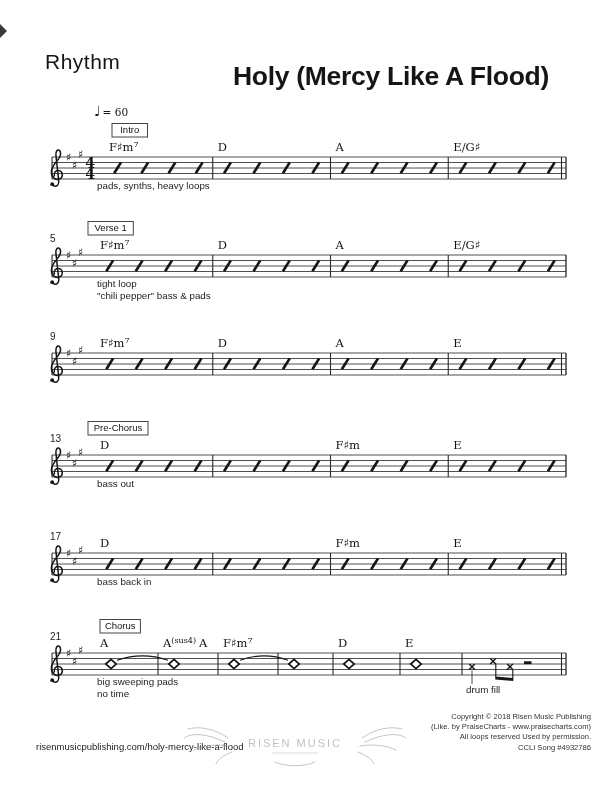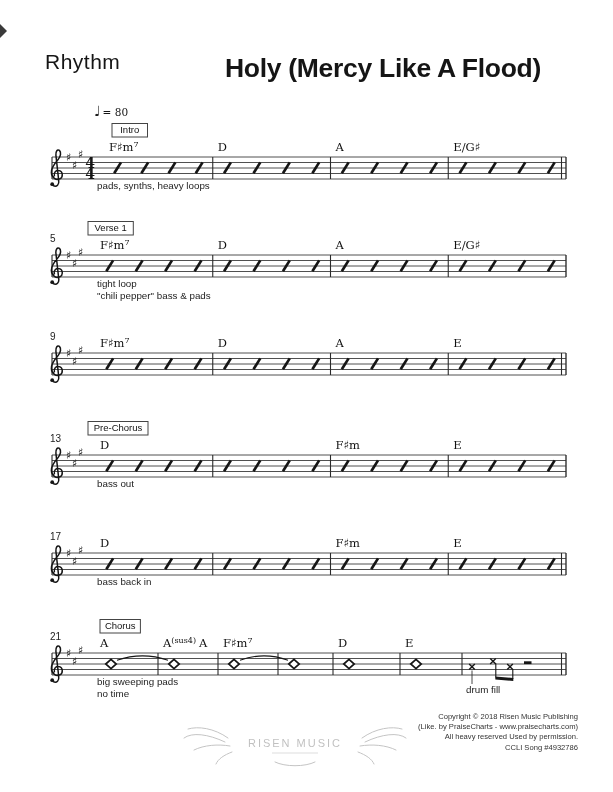--- a/index.html
+++ b/index.html
@@ -1,21 +1,21 @@
 <!DOCTYPE html>
 <html><head>
 <meta charset="utf-8">
 <style>
   html,body{margin:0;padding:0;background:#e8e8e8;}
   .page{position:relative;width:613px;height:792px;background:#ffffff;overflow:hidden;
         font-family:"Liberation Sans",sans-serif;color:#151515;}
   .part-name{position:absolute;left:45px;top:50px;font-size:21px;letter-spacing:.5px;}
   .pub-url{position:absolute;left:150px;top:37px;width:230px;text-align:center;font-size:9.5px;color:#222;}
   .album{position:absolute;right:35px;top:32px;text-align:right;font-size:9.5px;line-height:11px;color:#222;}
-  .title{position:absolute;left:170px;top:53px;width:426px;margin:0;text-align:center;
+  .title{position:absolute;left:170px;top:53px;width:426px;margin:8px;text-align:center;
          font-size:26.5px;font-weight:bold;letter-spacing:-.3px;}
   .byline{position:absolute;left:190px;top:96px;width:420px;text-align:center;font-size:10.5px;color:#1a1a1a;}
   .tempo{position:absolute;left:94px;top:102px;}
   .tempo-note{font-family:"DejaVu Sans",sans-serif;font-size:14px;}
   .tempo-val{font-family:"DejaVu Serif","Liberation Serif",serif;font-size:10.5px;margin-left:2px;}
   .corner-artifact{position:absolute;left:0;top:24px;width:0;height:0;
         border-top:7px solid transparent;border-bottom:7px solid transparent;border-left:7px solid #3a3a3a;}
   #score{position:absolute;left:0;top:0;}
   
   .staffline{stroke:#3c3c3c;stroke-width:.9;}
@@ -31,37 +31,37 @@
   .sec{font-family:"Liberation Sans",sans-serif;font-size:9.5px;fill:#111;}
   .secbox{fill:none;stroke:#444;stroke-width:1;}
   .below{font-family:"Liberation Sans",sans-serif;font-size:9.8px;fill:#1c1c1c;}
   .diamond{fill:#fff;stroke:#151515;stroke-width:1.7;}
   .tie{fill:none;stroke:#151515;stroke-width:1.05;}
   .xhead{stroke:#151515;stroke-width:1.4;}
   .stem{stroke:#151515;stroke-width:1.1;}
   .leader{stroke:#333;stroke-width:.9;}
   
   .footer-url{position:absolute;left:36px;top:741px;font-size:9.5px;color:#222;}
-  .copyright{position:absolute;right:35px;top:712px;text-align:right;font-size:7.6px;line-height:10.2px;color:#333;}
+  .copyright{position:absolute;right:22px;top:712px;text-align:right;font-size:7.6px;line-height:10.2px;color:#333;}
   .watermark{position:absolute;left:180px;top:714px;opacity:.62;}
   .wm-text{font-family:"Liberation Sans",sans-serif;font-size:11px;letter-spacing:2px;fill:#9a9a9a;}
   .wm-stroke{fill:none;stroke:#a0a0a0;stroke-width:1;stroke-linecap:round;}
 </style>
 </head>
 <body>
 
 <div class="page">
 
   <div class="corner-artifact"></div>
 
   <div class="part-name">Rhythm</div>
   <h1 class="title">Holy (Mercy Like A Flood)</h1>
 
   <div class="tempo">
-    <span class="tempo-note">♩</span><span class="tempo-val">= 80</span>
+    <span class="tempo-note">♩</span><span class="tempo-val">= 60</span>
   </div>
 
   <svg id="score" width="613" height="792" viewBox="0 0 613 792">
       <g>
         <line x1="52" x2="566" y1="157" y2="157" class="staffline"></line>
         <line x1="52" x2="566" y1="162.5" y2="162.5" class="staffline"></line>
         <line x1="52" x2="566" y1="168" y2="168" class="staffline"></line>
         <line x1="52" x2="566" y1="173.5" y2="173.5" class="staffline"></line>
         <line x1="52" x2="566" y1="179" y2="179" class="staffline"></line>
         <line x1="52" x2="52" y1="157" y2="179" class="bar"></line>
@@ -320,35 +320,36 @@
         <line x1="512.8" y1="669" x2="512.8" y2="679" class="stem"></line>
         <polygon points="495.3,676.5 513.3,678 513.3,681 495.3,679.5" fill="#151515"></polygon>
         <rect x="524" y="661.3" width="7.5" height="2.8" fill="#151515"></rect>
         <line x1="472" y1="670.5" x2="472" y2="684" class="leader"></line>
         <text x="466" y="693" class="below">drum fill</text>
         <text x="97" y="684.5" class="below">big sweeping pads</text>
         <text x="97" y="697.2" class="below">no time</text>
       </g>
     </svg>
 
+  <div class="footer-url">risenmusicpublishing.com/holy-mercy-like-a-flood</div>
 
   <svg class="watermark" width="230" height="62" viewBox="0 0 230 62">
     <path class="wm-stroke" d="M 45 28 C 28 20 12 18 4 24"></path>
     <path class="wm-stroke" d="M 48 24 C 34 14 18 12 8 15"></path>
     <path class="wm-stroke" d="M 50 32 C 38 30 24 31 14 36"></path>
     <path class="wm-stroke" d="M 52 38 C 44 41 38 45 36 50"></path>
     <path class="wm-stroke" d="M 185 28 C 202 20 218 18 226 24"></path>
     <path class="wm-stroke" d="M 182 24 C 196 14 212 12 222 15"></path>
     <path class="wm-stroke" d="M 180 32 C 192 30 206 31 216 36"></path>
     <path class="wm-stroke" d="M 178 38 C 186 41 192 45 194 50"></path>
     <text class="wm-text" x="115" y="33" text-anchor="middle">RISEN MUSIC</text>
     <line x1="92" y1="39" x2="138" y2="39" stroke="#b0b0b0" stroke-width="0.7"></line>
     <path class="wm-stroke" d="M 95 48 C 105 53 125 53 135 48" stroke-width="0.8"></path>
   </svg>
 
   <div class="copyright">
     <div>Copyright © 2018 Risen Music Publishing</div>
     <div>(Like. by PraiseCharts - www.praisecharts.com)</div>
-    <div>All heavy reserved Used by permission.</div>
+    <div>All loops reserved Used by permission.</div>
     <div>CCLI Song #4932786</div>
   </div>
 
 </div>
 
 </body></html>

